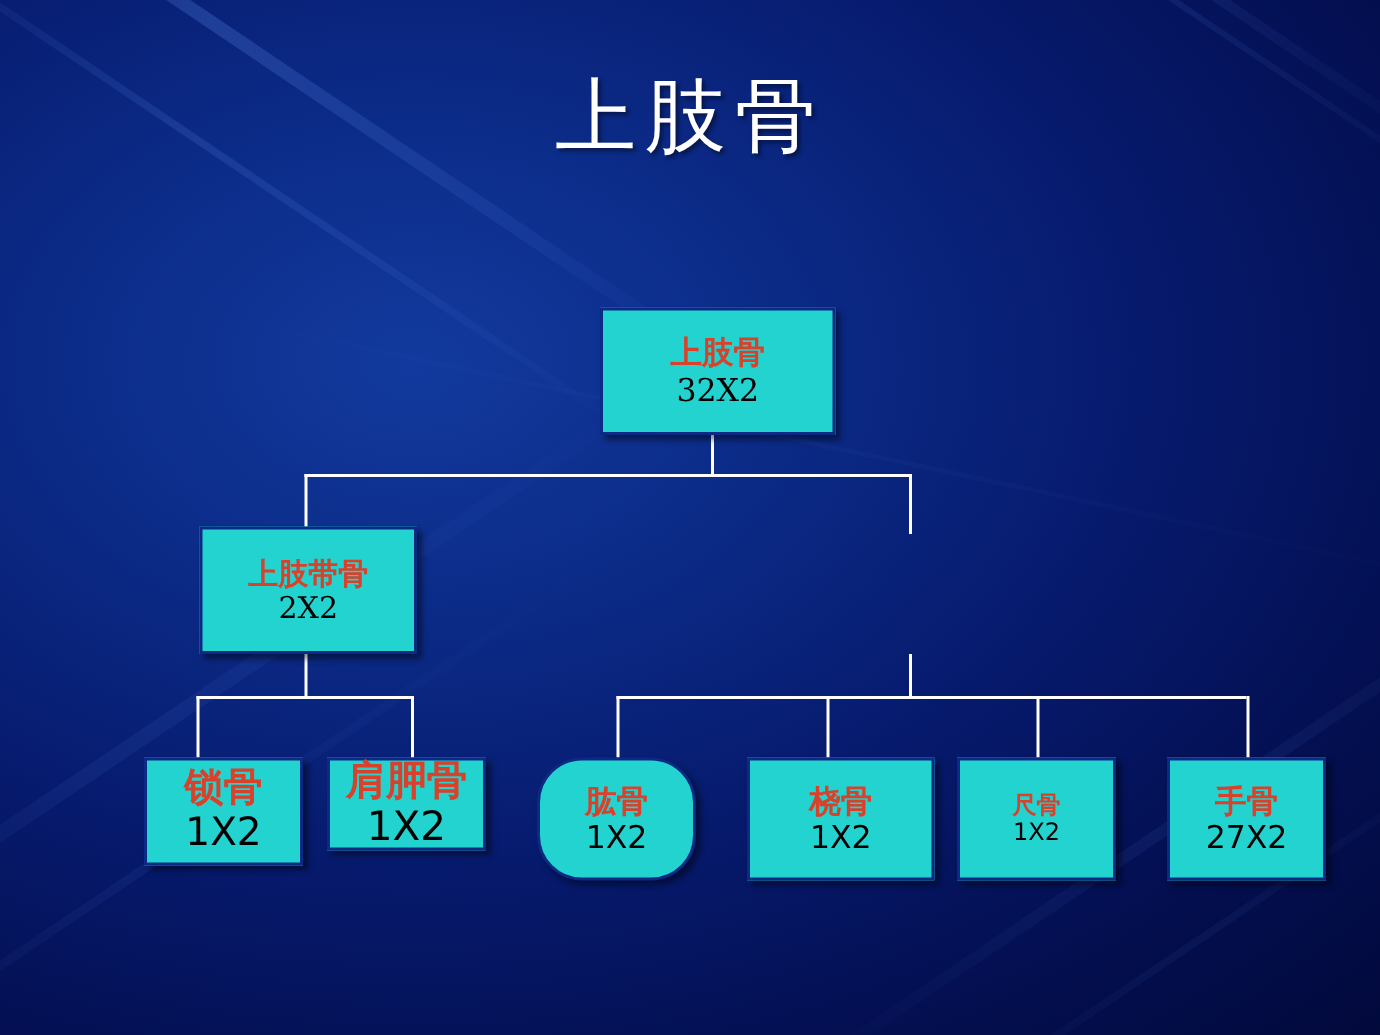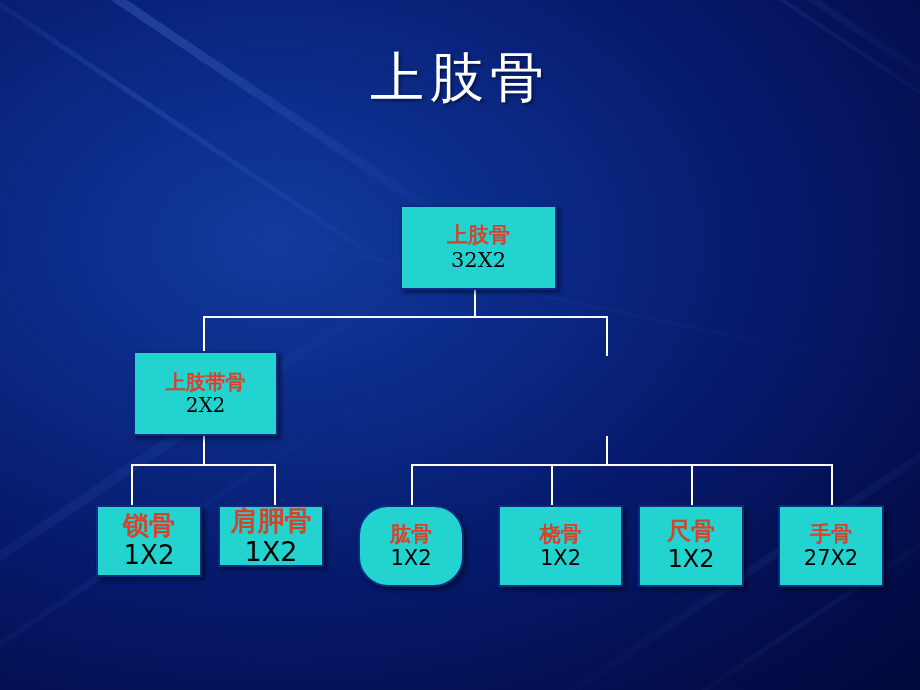--- a/index.html
+++ b/index.html
@@ -142,21 +142,21 @@
   <div class="node sans" style="left:358px; top:505px; width:106px; height:82px; font-size:21px;border-radius:30px;">
     <div class="l1">肱骨</div>
     <div class="l2">1X2</div>
   </div>
 
   <div class="node sans" style="left:498px; top:505px; width:125px; height:82px; font-size:21px;">
     <div class="l1">桡骨</div>
     <div class="l2">1X2</div>
   </div>
 
-  <div class="node sans" style="left:638px; top:505px; width:106px; height:82px; font-size:24px;">
+  <div class="node sans" style="left:638px; top:505px; width:106px; height:82px; font-size:16px;">
     <div class="l1">尺骨</div>
     <div class="l2">1X2</div>
   </div>
 
   <div class="node sans" style="left:778px; top:505px; width:106px; height:82px; font-size:21px;">
     <div class="l1">手骨</div>
     <div class="l2">27X2</div>
   </div>
 
 </div>

